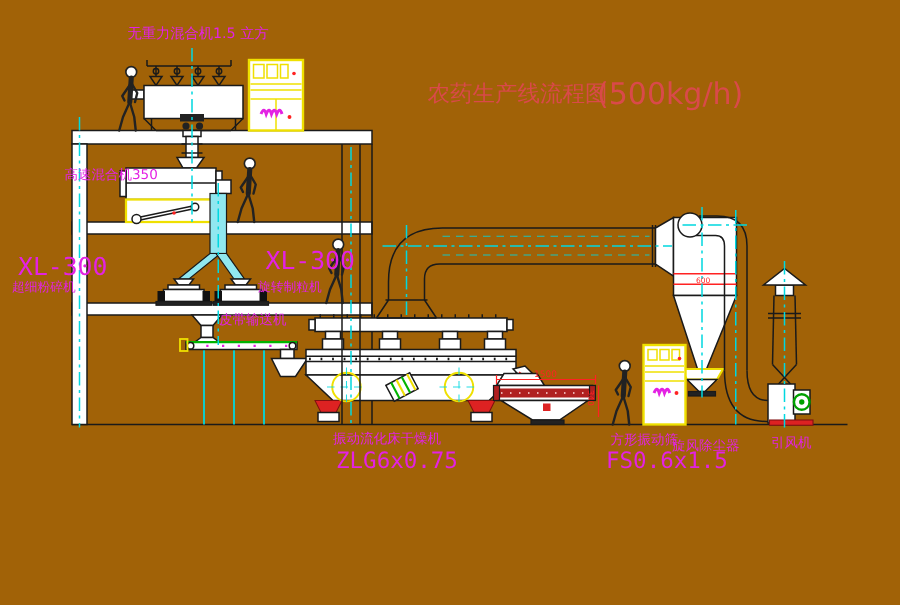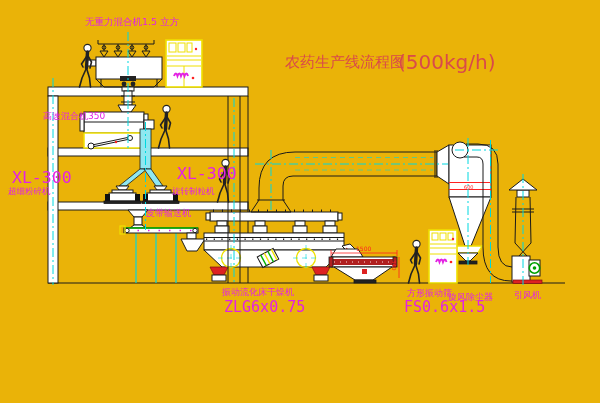--- a/index.html
+++ b/index.html
@@ -1,16 +1,16 @@
 <!DOCTYPE html>
 <html style="--label-magenta: #e322e3; --title-red: #d94a4a; --dim-red: #ff2222; --centerline-cyan: #00d8e0; --pipe-fill: #90e8f0; --cabinet-yellow: #efe000; --conveyor-green: #00b400; --motor-green: #00a000; --screen-red: #b02020; --base-red: #dd2222; --line-black: #1a1a1a;"><head>
 <meta charset="utf-8">
 <style>
   html,body{margin:0;padding:0;background:#fff;}
-  .canvas{position:relative;width:600px;height:403px;background:#eab308;overflow:hidden;
+  .canvas{position:relative;width:600px;height:403px;background:#a16207;overflow:hidden;
           font-family:"DejaVu Sans",sans-serif;}
   svg{display:block;}
   svg text{font-family:"DejaVu Sans",sans-serif;}
   .t-model{font-family:"DejaVu Sans Mono",monospace;}
   .t-magenta{fill:var(--label-magenta);}
   .t-title{fill:var(--title-red);}
   .t-dim{fill:var(--dim-red);}
   .ln{stroke:var(--line-black);fill:none;stroke-width:1;}
   .lnw{stroke:var(--line-black);fill:#fff;stroke-width:1;}
   .lnb{stroke:var(--line-black);fill:#222;stroke-width:0.8;}

